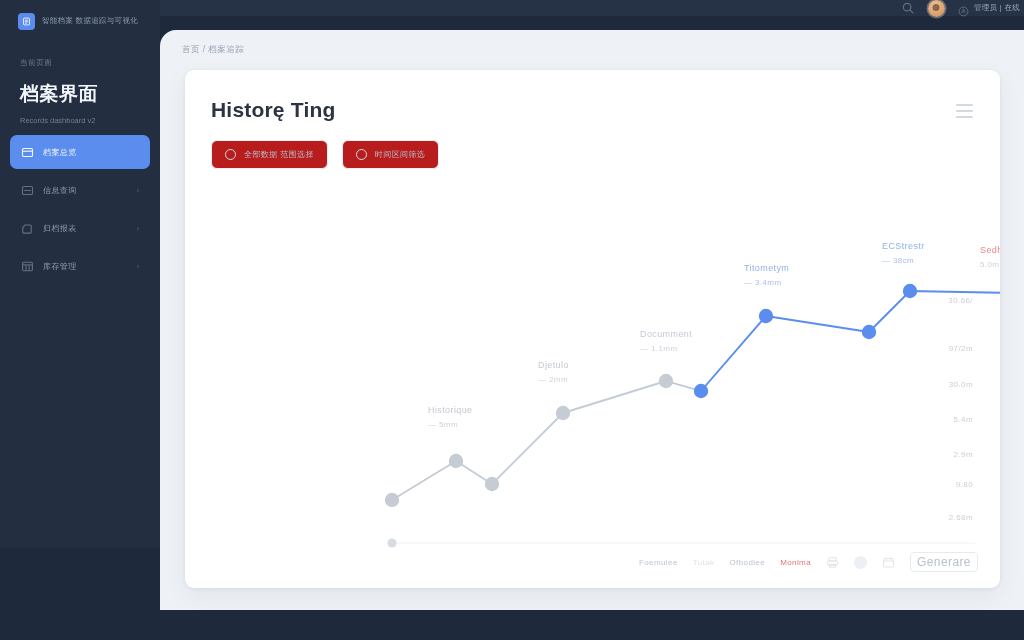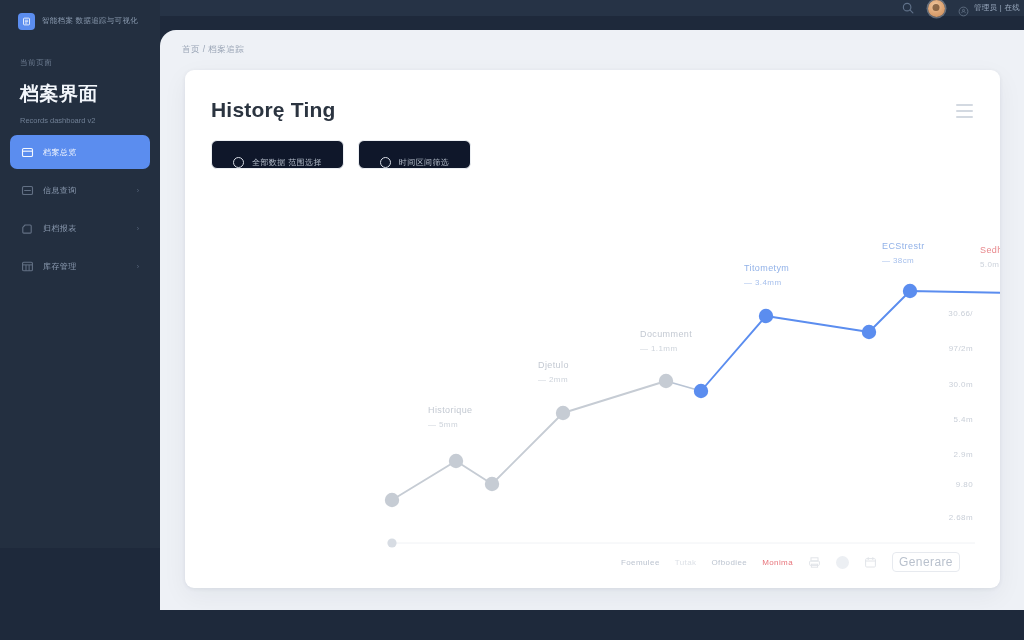--- a/index.html
+++ b/index.html
@@ -122,22 +122,22 @@
   .hamburger {
     position: absolute; right: 27px; top: 34px;
     width: 17px; display: flex; flex-direction: column; gap: 4.5px;
     cursor: pointer;
   }
   .hamburger i { display: block; height: 1.6px; background: #d3d9e1; border-radius: 1px; }
 
   .chips { position: absolute; left: 26px; top: 70px; display: flex; gap: 14px; }
   .chip {
     height: 29px; border: 1px solid #eceff3; border-radius: 6px;
-    background: #0f172a; display: flex; align-items: flex-end; gap: 8px;
-    padding: 0 21px; cursor: pointer;
+    background: #b91c1c; display: flex; align-items: center; gap: 8px;
+    padding: 0 13px; cursor: pointer;
   }
   .chip-ring {
     width: 11px; height: 11px; border-radius: 50%;
     border: 1.3px solid #d9dee6; flex: 0 0 11px;
   }
   .chip-label {
     font-size: 8px; color: #b4bdca; letter-spacing: .4px;
     filter: blur(0.5px); white-space: nowrap;
   }
 
@@ -154,21 +154,21 @@
   .ann.red   .ann-t { color: #e8888c; } .ann.red   .ann-v { color: #ccd2db; }
 
   .ytick {
     position: absolute; right: 27px; font-size: 8px; color: #c9cfd8;
     letter-spacing: .4px; filter: blur(0.55px); text-align: right;
   }
 
   .footer {
     position: absolute; left: 0; right: 0; bottom: 16px;
     display: flex; align-items: center; justify-content: flex-end;
-    gap: 15px; padding-right: 40px;
+    gap: 15px; padding-right: 22px;
   }
   .f-label {
     font-size: 8px; letter-spacing: .4px; filter: blur(0.55px);
     color: #bcc4d0; cursor: pointer;
   }
   .f-label.muted { color: #dde1e7; }
   .f-label.red { color: #e8757c; }
   .f-ico { width: 13px; height: 13px; opacity: .35; cursor: pointer; }
   .f-ico svg { display: block; }
   .f-dot {
@@ -333,21 +333,21 @@
           <div class="ann blue" style="left: 697px; top: 171px;">
             <div class="ann-t">ECStrestr</div>
             <div class="ann-v">— 38cm</div>
           </div>
           <div class="ann red" style="left: 795px; top: 175px;">
             <div class="ann-t">Sedhotmen</div>
             <div class="ann-v">5.0mm</div>
           </div>
         </div>
       <div id="yticks">
-          <div class="ytick" style="top: 239px;">30.66/</div>
+          <div class="ytick" style="top: 226px;">30.66/</div>
           <div class="ytick" style="top: 274px;">97/2m</div>
           <div class="ytick" style="top: 310px; margin-left: 6px;">30.0m</div>
           <div class="ytick" style="top: 345px;">5.4m</div>
           <div class="ytick" style="top: 380px;">2.9m</div>
           <div class="ytick" style="top: 410px;">9.80</div>
           <div class="ytick" style="top: 443px;">2.68m</div>
         </div>
 
       <div class="footer" id="footer">
           <span class="f-label">Foemulee</span>

